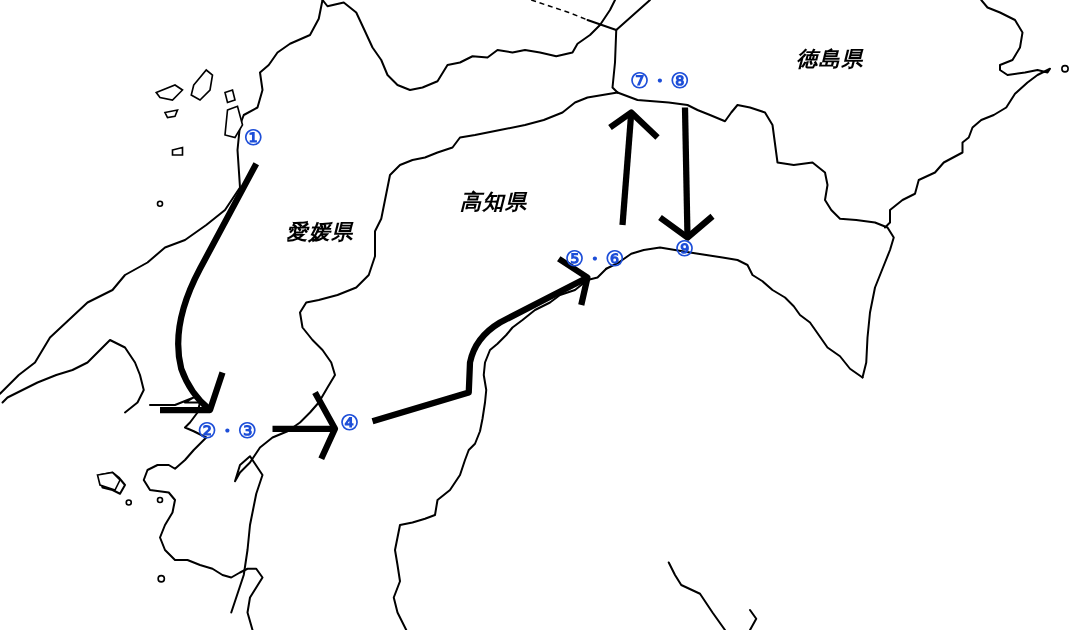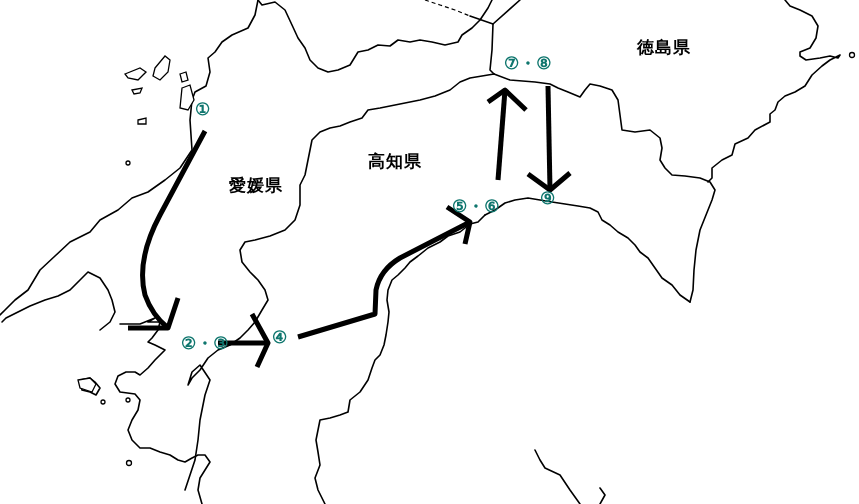--- a/index.html
+++ b/index.html
@@ -2,22 +2,22 @@
 <html><head>
   <meta charset="utf-8">
   <style>
     html, body { margin: 0; padding: 0; background: #ffffff; }
     body { width: 859px; height: 504px; position: relative; overflow: hidden; }
     #map { position: absolute; left: 0; top: 0; width: 859px; height: 504px; }
     .border { fill: none; stroke: #000; stroke-width: 1.6; stroke-linejoin: round; stroke-linecap: round; }
     .dashed { fill: none; stroke: #000; stroke-width: 1.2; stroke-dasharray: 4 3; }
     .island { fill: #fff; stroke: #000; stroke-width: 1.3; }
     .route { fill: none; stroke: #000; stroke-width: 5; stroke-linecap: butt; stroke-linejoin: round; }
-    .pref-label { position: absolute; font-family: "DejaVu Sans", sans-serif; font-weight: bold; font-size: 17px; color: #000; white-space: nowrap; letter-spacing: 1px; }
-    .stop-label { position: absolute; font-family: Liberation Mono, monospace; font-weight: bold; font-size: 17px; color: #0f766e; white-space: nowrap; line-height: 1; }
+    .pref-label { position: absolute; font-family: "DejaVu Sans", sans-serif; font-weight: bold; font-size: 17px; color: #000; white-space: nowrap; letter-spacing: 1px; font-style: italic; }
+    .stop-label { position: absolute; font-family: Liberation Serif, serif; font-weight: bold; font-size: 17px; color: #1d4ed8; white-space: nowrap; line-height: 1; }
   </style>
 </head>
 <body>
 
 <svg id="map" viewBox="0 0 859 504" xmlns="http://www.w3.org/2000/svg">
 
   <g>
 
     <path class="border" d="M258,0 L255,15 L248,28 L232,35 L222,42 L215,52 L208,58 L210,72 L206,86 L195,92 L192,100 L190,120 L192,150 L180,168 L165,180 L148,192 L132,198 L118,210 L100,220 L90,232 L70,242 L55,256 L40,270 L28,290 L15,300 L5,310 L0,315"></path>
 
@@ -76,17 +76,17 @@
     <path class="route" d="M548,86 L550,190"></path>
     <path class="route" d="M528,174 L550,190 L570,173"></path>
   </g>
 </svg>
 
 <div class="pref-label" style="left:229px;top:135px;margin-top:39px;">愛媛県</div>
 <div class="pref-label" style="left:368px;top:150px;">高知県</div>
 <div class="pref-label" style="left:637px;top:36px;">徳島県</div>
 
 <div class="stop-label" style="left:195px;top:102px;">①</div>
-<div class="stop-label" style="left:158px;top:336px;margin-left:23px;">②・③</div>
+<div class="stop-label" style="left:158px;top:336px;">②・③</div>
 <div class="stop-label" style="left:272px;top:330px;">④</div>
 <div class="stop-label" style="left:452px;top:199px;">⑤・⑥</div>
 <div class="stop-label" style="left:504px;top:56px;">⑦・⑧</div>
 <div class="stop-label" style="left:540px;top:191px;">⑨</div>
 
 </body></html>

